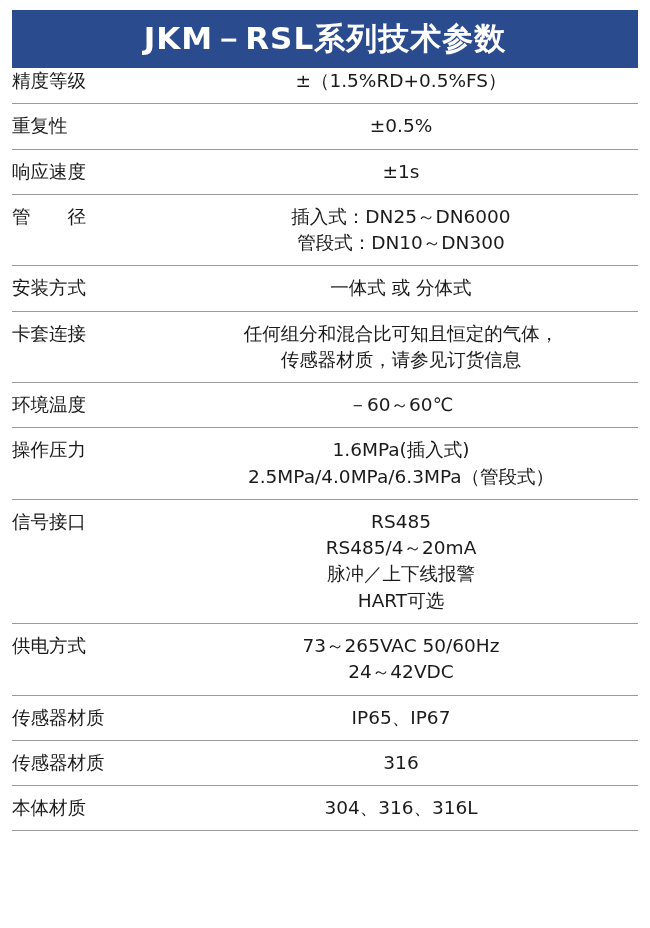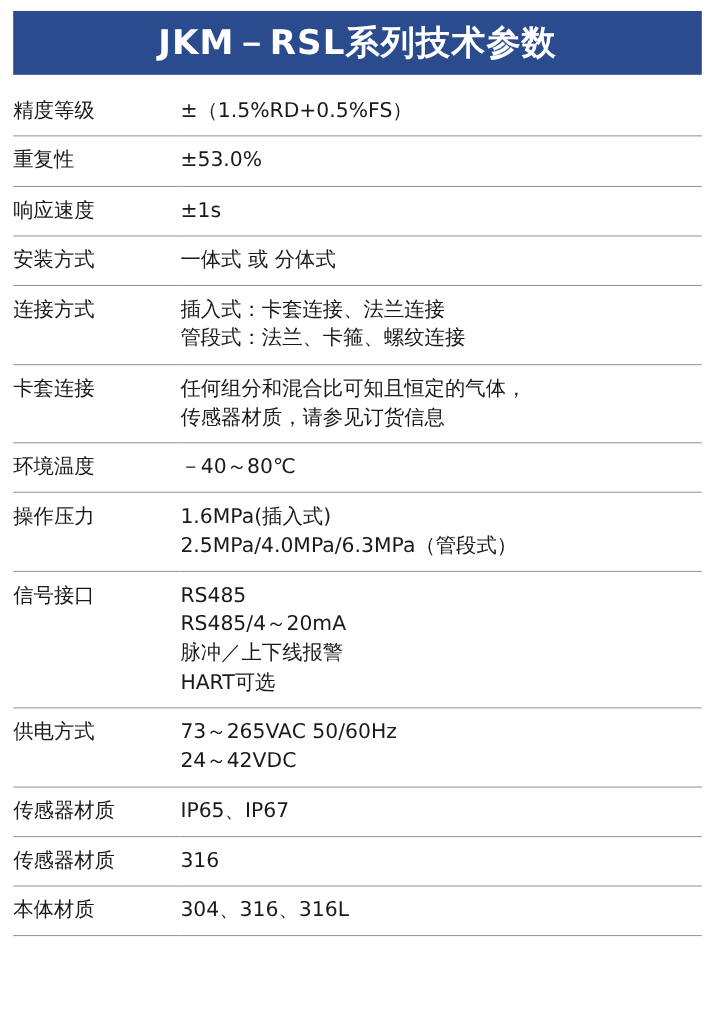--- a/index.html
+++ b/index.html
@@ -39,80 +39,81 @@
   table.spec {
     width: 100%;
     border-collapse: collapse;
     table-layout: fixed;
     margin-top: 0;
   }
   table.spec tr {
     border-bottom: 1px solid #9a9a9a;
   }
   table.spec tr.first-row td {
-    padding-top: 20px;
+    padding-top: 0;
   }
   table.spec td {
     vertical-align: top;
     padding: 9px 0 9px 0;
     font-size: 18.5px;
     line-height: 1.42;
   }
   td.label {
     width: 152px;
     padding-left: 8px;
     box-sizing: border-box;
     white-space: pre;
   }
   td.value {
     padding-left: 4px;
     white-space: pre-line;
     font-family: "DejaVu Sans", "Liberation Sans", sans-serif;
+    text-align: center;
   }
 </style>
 </head>
 <body>
 
 <div class="sheet">
 
   <div class="title-bar">
     <span class="title-text">JKM－RSL系列技术参数</span>
   </div>
 
   <table class="spec">
     <tbody>
       <tr class="first-row">
         <td class="label">精度等级</td>
         <td class="value">±（1.5%RD+0.5%FS）</td>
       </tr>
       <tr>
         <td class="label">重复性</td>
-        <td class="value">±53.0%</td>
+        <td class="value">±0.5%</td>
       </tr>
       <tr>
         <td class="label">响应速度</td>
         <td class="value">±1s</td>
       </tr>
       <tr>
+        <td class="label">管　　径</td>
+        <td class="value">插入式：DN25～DN6000
+管段式：DN10～DN300</td>
+      </tr>
+      <tr>
         <td class="label">安装方式</td>
         <td class="value">一体式 或 分体式</td>
-      </tr>
-      <tr>
-        <td class="label">连接方式</td>
-        <td class="value">插入式：卡套连接、法兰连接
-管段式：法兰、卡箍、螺纹连接</td>
       </tr>
       <tr>
         <td class="label">卡套连接</td>
         <td class="value">任何组分和混合比可知且恒定的气体，
 传感器材质，请参见订货信息</td>
       </tr>
       <tr>
         <td class="label">环境温度</td>
-        <td class="value">－40～80℃</td>
+        <td class="value">－60～60℃</td>
       </tr>
       <tr>
         <td class="label">操作压力</td>
         <td class="value">1.6MPa(插入式)
 2.5MPa/4.0MPa/6.3MPa（管段式）</td>
       </tr>
       <tr>
         <td class="label">信号接口</td>
         <td class="value">RS485
 RS485/4～20mA

